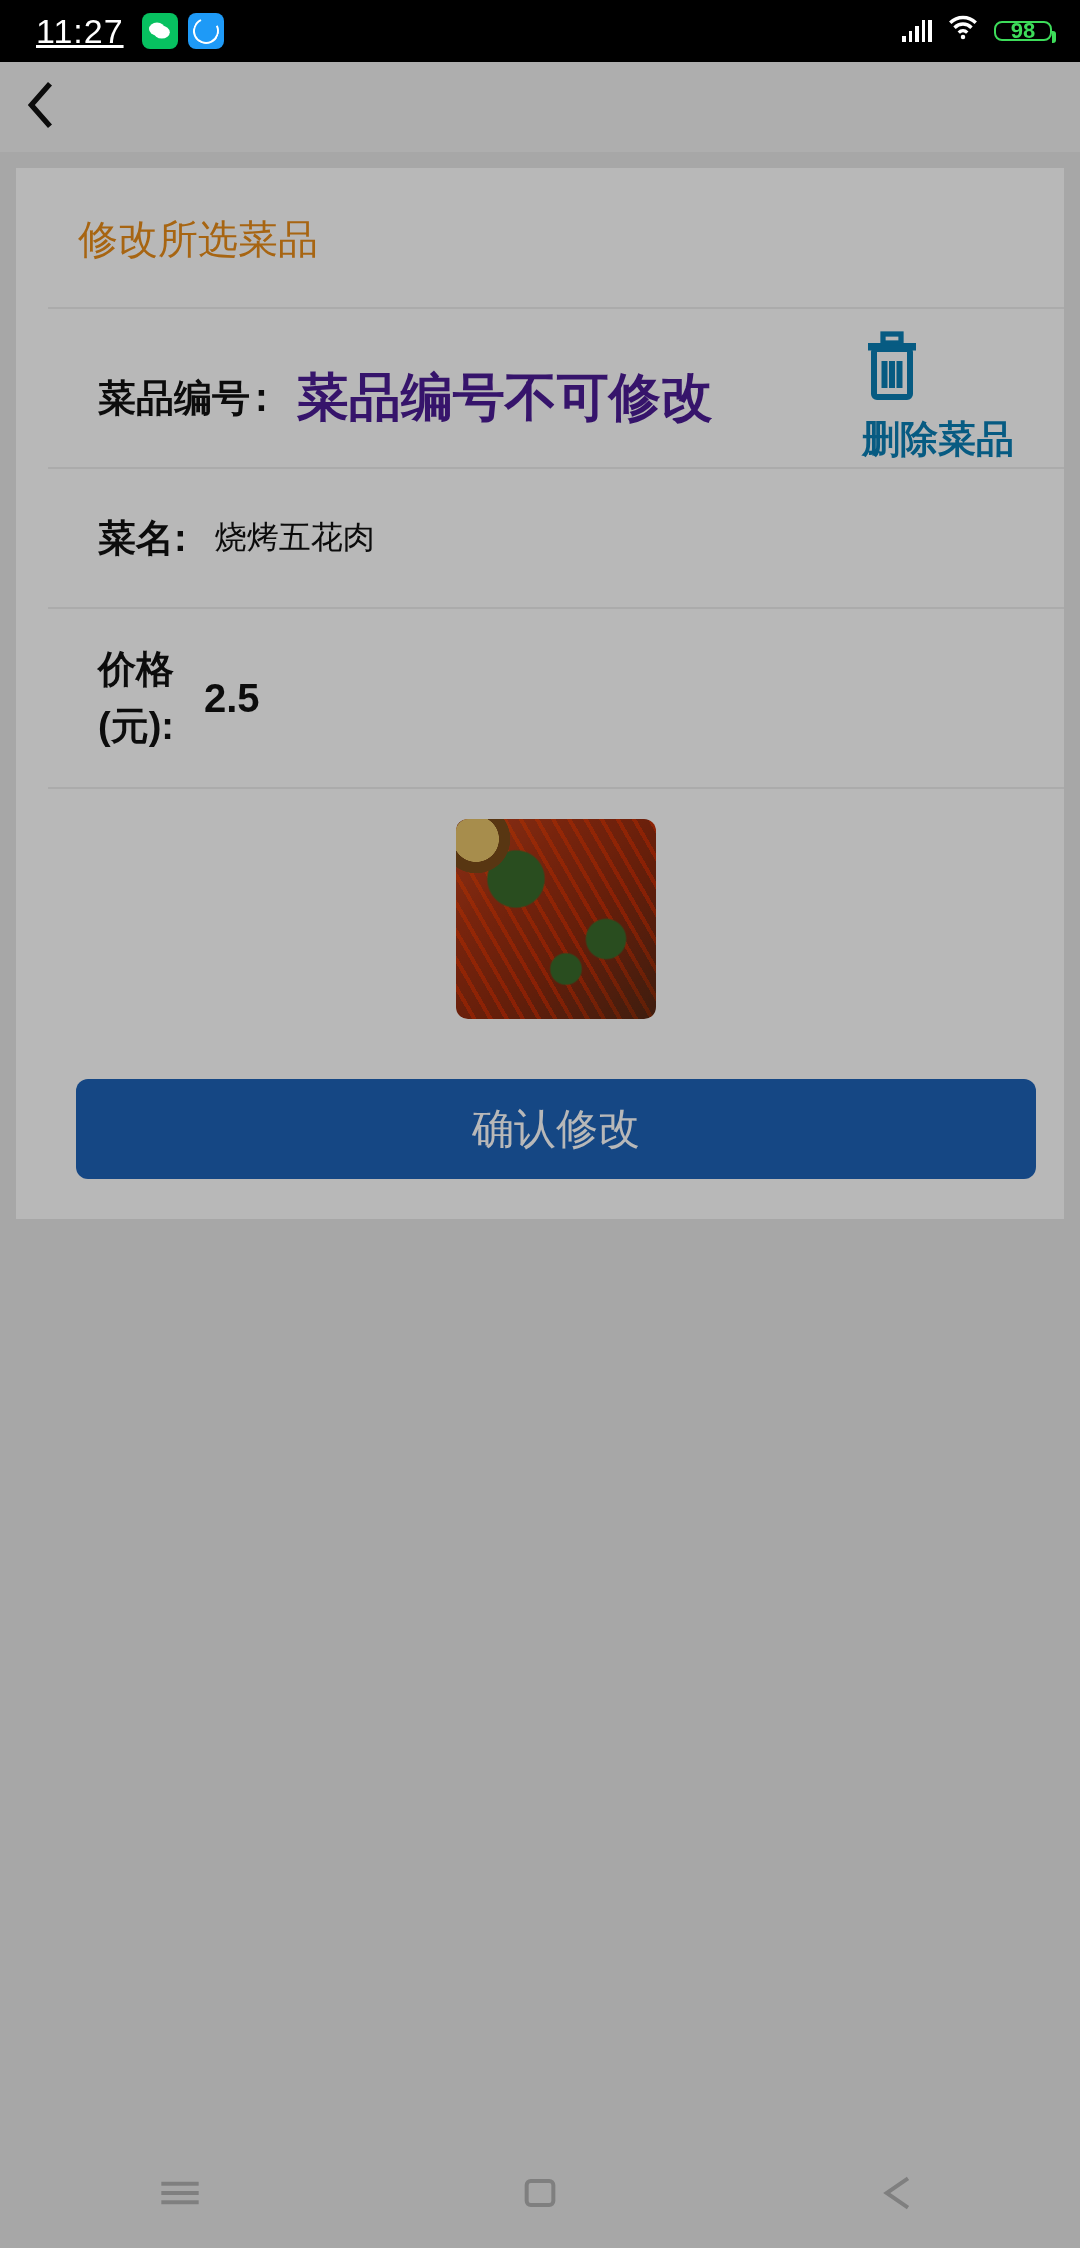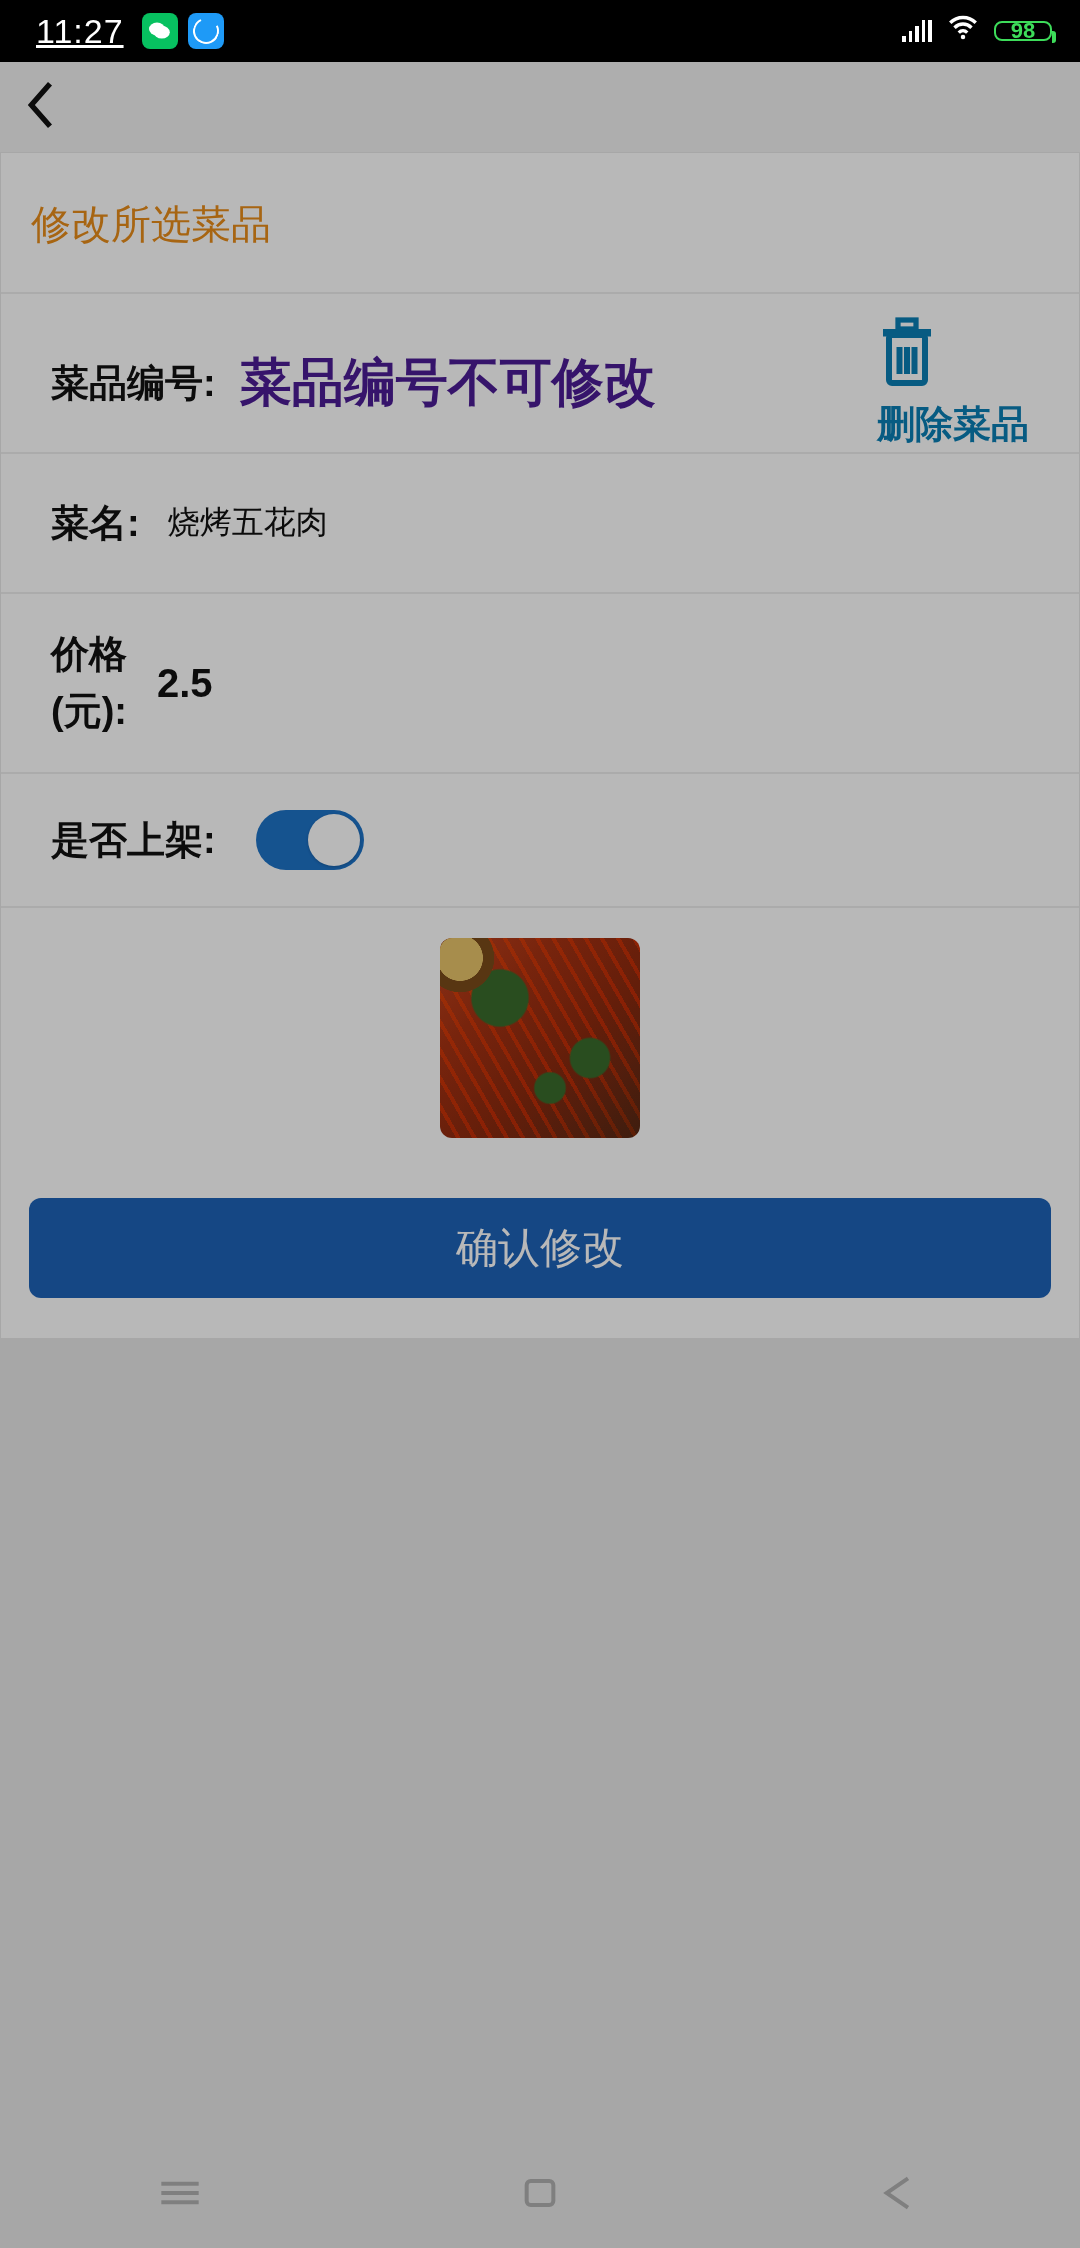--- a/index.html
+++ b/index.html
@@ -44,34 +44,34 @@
   
   .navbar {
     height: 90px; background: #f2f2f2;
     display: flex; align-items: center; padding: 0 24px;
   }
   .back svg { width: 36px; height: 48px; stroke: #111; stroke-width: 4; fill: none; }
 
   
   .page { background: #e8e8e8; }
   .card {
-    background: #fff; margin: 1px;
+    background: #fff; margin: 16px; padding-left: 32px;
   }
   .section-title {
     padding: 44px 30px 40px 30px;
     border-bottom: 2px solid #eee;
   }
   .section-title span { font-size: 40px; color: #e88c1a; font-weight: 500; }
 
   .form-row {
     display: flex; align-items: center;
     padding: 0 50px; min-height: 140px;
     border-bottom: 2px solid #eee;
   }
-  .first-row { min-height: 160px; padding-top: 20px; align-items: center;}
+  .first-row { min-height: 160px; padding-top: 20px; align-items: center; font-family: Liberation Mono, monospace;}
   .label { font-size: 38px; font-weight: 600; color: #111; white-space: nowrap; }
   .label .sub { display:block; font-size: 38px; font-weight: 600; }
   .value-static { font-size: 52px; font-weight: 600; color: #4c1d95; margin-left: 24px; }
   .input-like { font-size: 32px; font-weight: 500; color: #111; margin-left: 28px; }
 
   .delete-block { margin-left: auto; }
   .trash svg { width: 60px; height: 72px; }
   .delete-text { color: #0a7fb5; font-size: 38px; font-weight: 600; margin-top: 6px; }
 
   .price-row .label { line-height: 1.5; }
@@ -195,26 +195,20 @@
     </div>
 
     <div class="form-row price-row" style="min-height:180px;">
       <div class="label">
         <span>价格</span>
         <span class="sub">(元):</span>
       </div>
       <div class="price-value">2.5</div>
     </div>
 
-    <div class="form-row toggle-row">
-      <div class="label">是否上架:</div>
-      <div class="toggle">
-        <div class="knob"></div>
-      </div>
-    </div>
 
     <div class="form-row image-row">
       <div class="dish-image"></div>
     </div>
 
     <div class="confirm-wrap">
       <button class="confirm-btn">确认修改</button>
     </div>
 
   </div>

